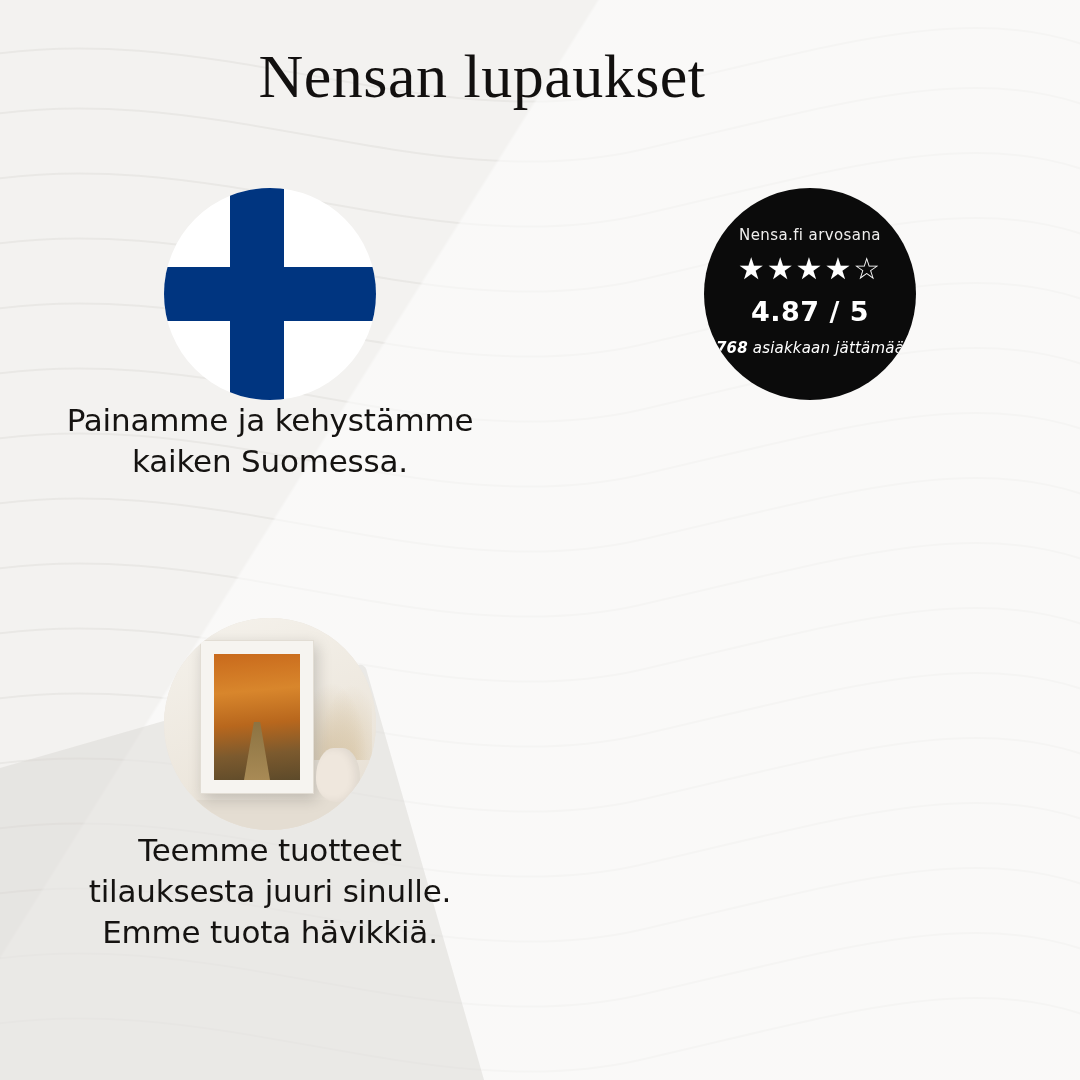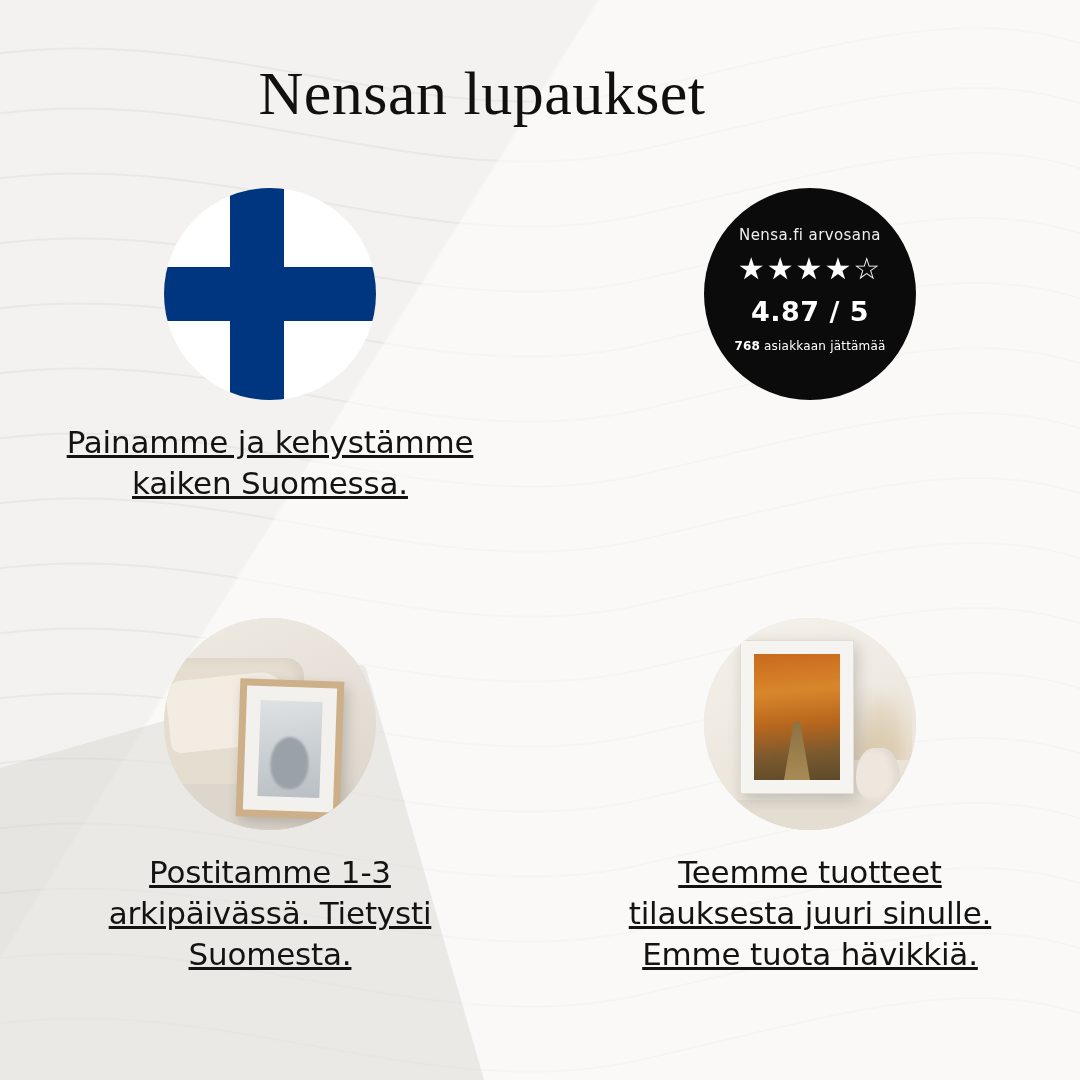--- a/index.html
+++ b/index.html
@@ -40,21 +40,21 @@
     width: 620px;
     height: 460px;
     background: rgba(214,212,209,0.45);
     transform: rotate(-16deg);
     border-radius: 6px;
     pointer-events: none;
   }
 
   .title {
     position: absolute;
-    top: 58px;
+    top: 41px;
     left: 0;
     width: 964px;
     text-align: center;
     font-family: "Liberation Serif", serif;
     font-size: 62px;
     letter-spacing: 0.5px;
     color: #12100f;
   }
 
   .grid {
@@ -74,29 +74,27 @@
   }
   .badge {
     width: 212px;
     height: 212px;
     border-radius: 50%;
     overflow: hidden;
     position: relative;
     flex: none;
   }
   .caption {
-    margin-top: 22px;
     width: 420px;
     text-align: center;
     font-size: 31px;
     line-height: 1.33;
     color: #151311;
     font-family: "DejaVu Sans", sans-serif;
     letter-spacing: -0.2px;
-    text-decoration: underline;
   }
 
   
   .flag {
     background: #ffffff;
   }
   .flag .bar-h {
     position: absolute;
     left: 0;
     right: 0;
@@ -136,26 +134,27 @@
     line-height: 1;
   }
   .rating .r-score {
     font-size: 27px;
     font-weight: bold;
     margin-top: 12px;
     letter-spacing: 0.5px;
     font-family: "DejaVu Sans", sans-serif;
   }
   .rating .r-bottom {
-    font-size: 12px;
+    font-size: 15px;
     margin-top: 12px;
     margin-bottom: 32px;
     letter-spacing: 0.2px;
     white-space: nowrap;
     font-family: "DejaVu Sans", sans-serif;
+    font-style: italic;
   }
   .rating .r-bottom b { font-weight: bold; }
 
   
   .photo {
     position: relative;
     background: #e8e3dc;
   }
   .p1-wall {
     position: absolute; inset: 0;
@@ -304,37 +303,20 @@
 
     <div class="cell">
       <div class="badge rating">
         <div class="r-top">Nensa.fi arvosana</div>
         <div class="r-stars">★★★★☆</div>
         <div class="r-score">4.87 / 5</div>
         <div class="r-bottom"><b>768</b> <span>asiakkaan jättämää</span></div>
       </div>
     </div>
 
-    <div class="cell">
-      <div class="badge photo">
-        <div class="p1-wall"></div>
-        <div class="p1-sofa">
-          <div class="p1-cushion"></div>
-        </div>
-        <div class="p1-floor"></div>
-        <div class="p1-frame">
-          <div class="p1-mat">
-            <div class="p1-art">
-              <div class="p1-head"></div>
-            </div>
-          </div>
-        </div>
-      </div>
-      <div class="caption">Postitamme 1-3 arkipäivässä. Tietysti Suomesta.</div>
-    </div>
 
     <div class="cell">
       <div class="badge photo">
         <div class="p2-wall"></div>
         <div class="p2-floor"></div>
         <div class="p2-grass"></div>
         <div class="p2-frame">
           <div class="p2-art">
             <div class="p2-path"></div>
           </div>

